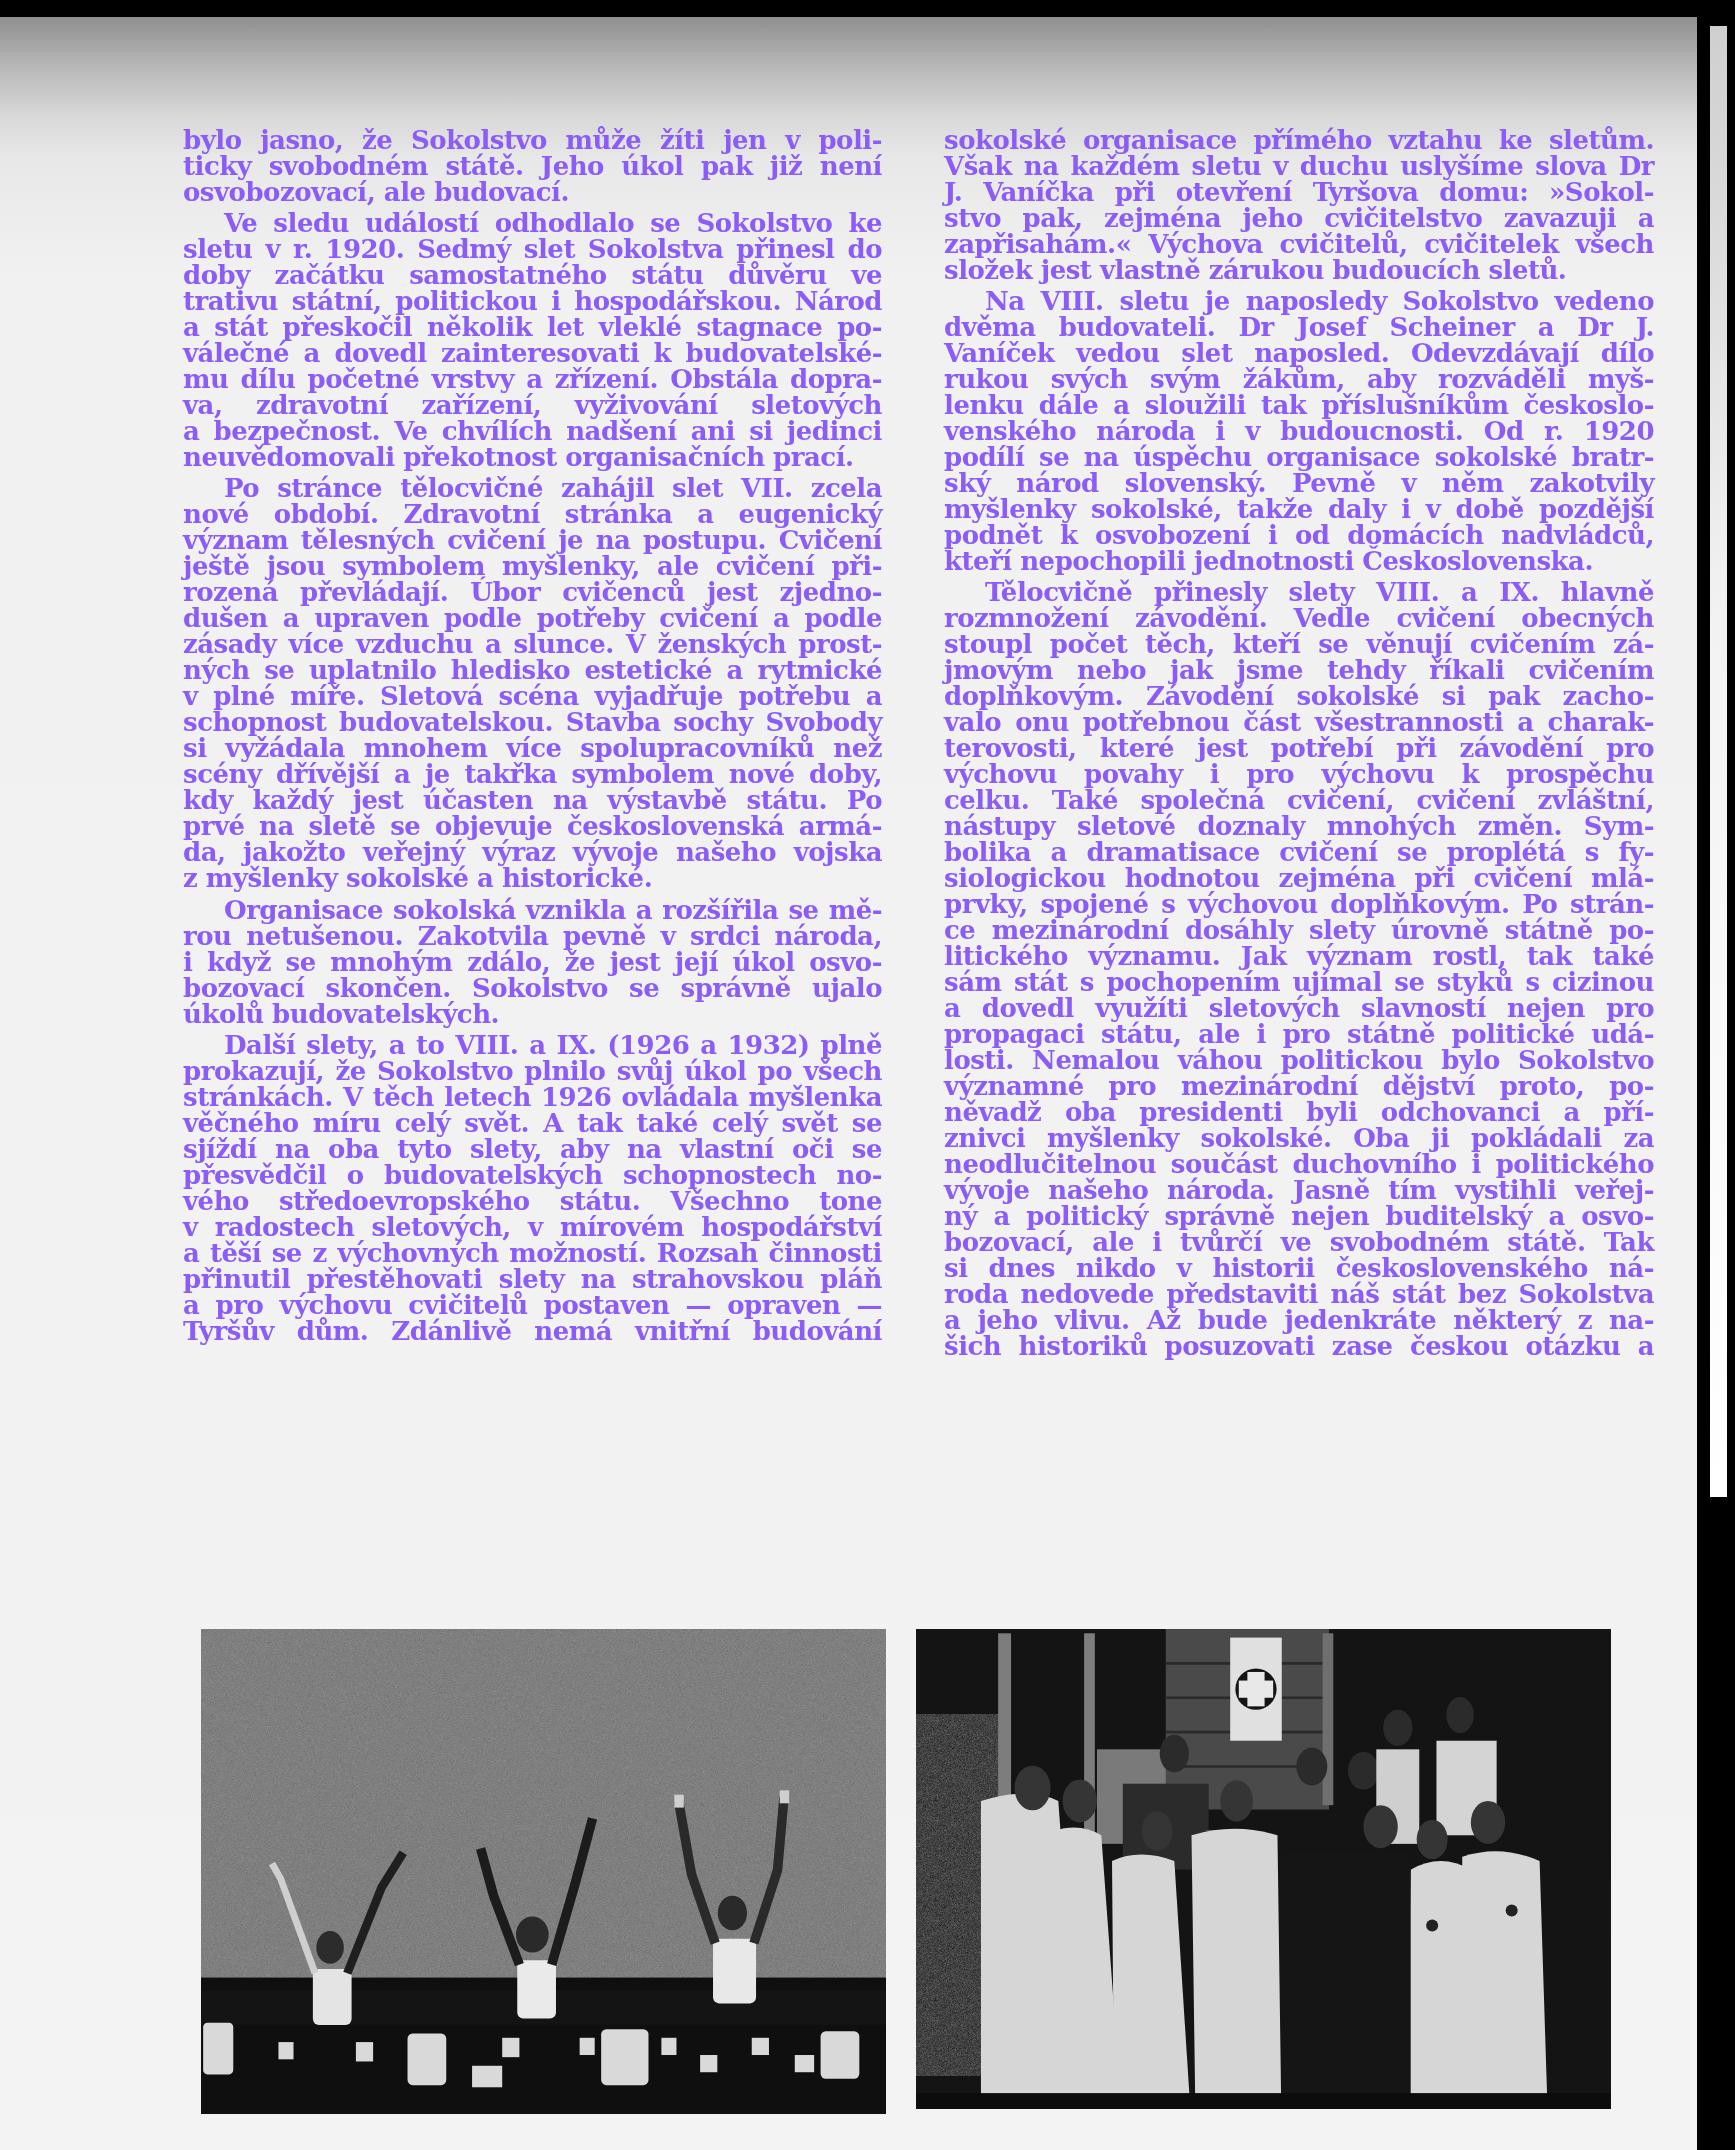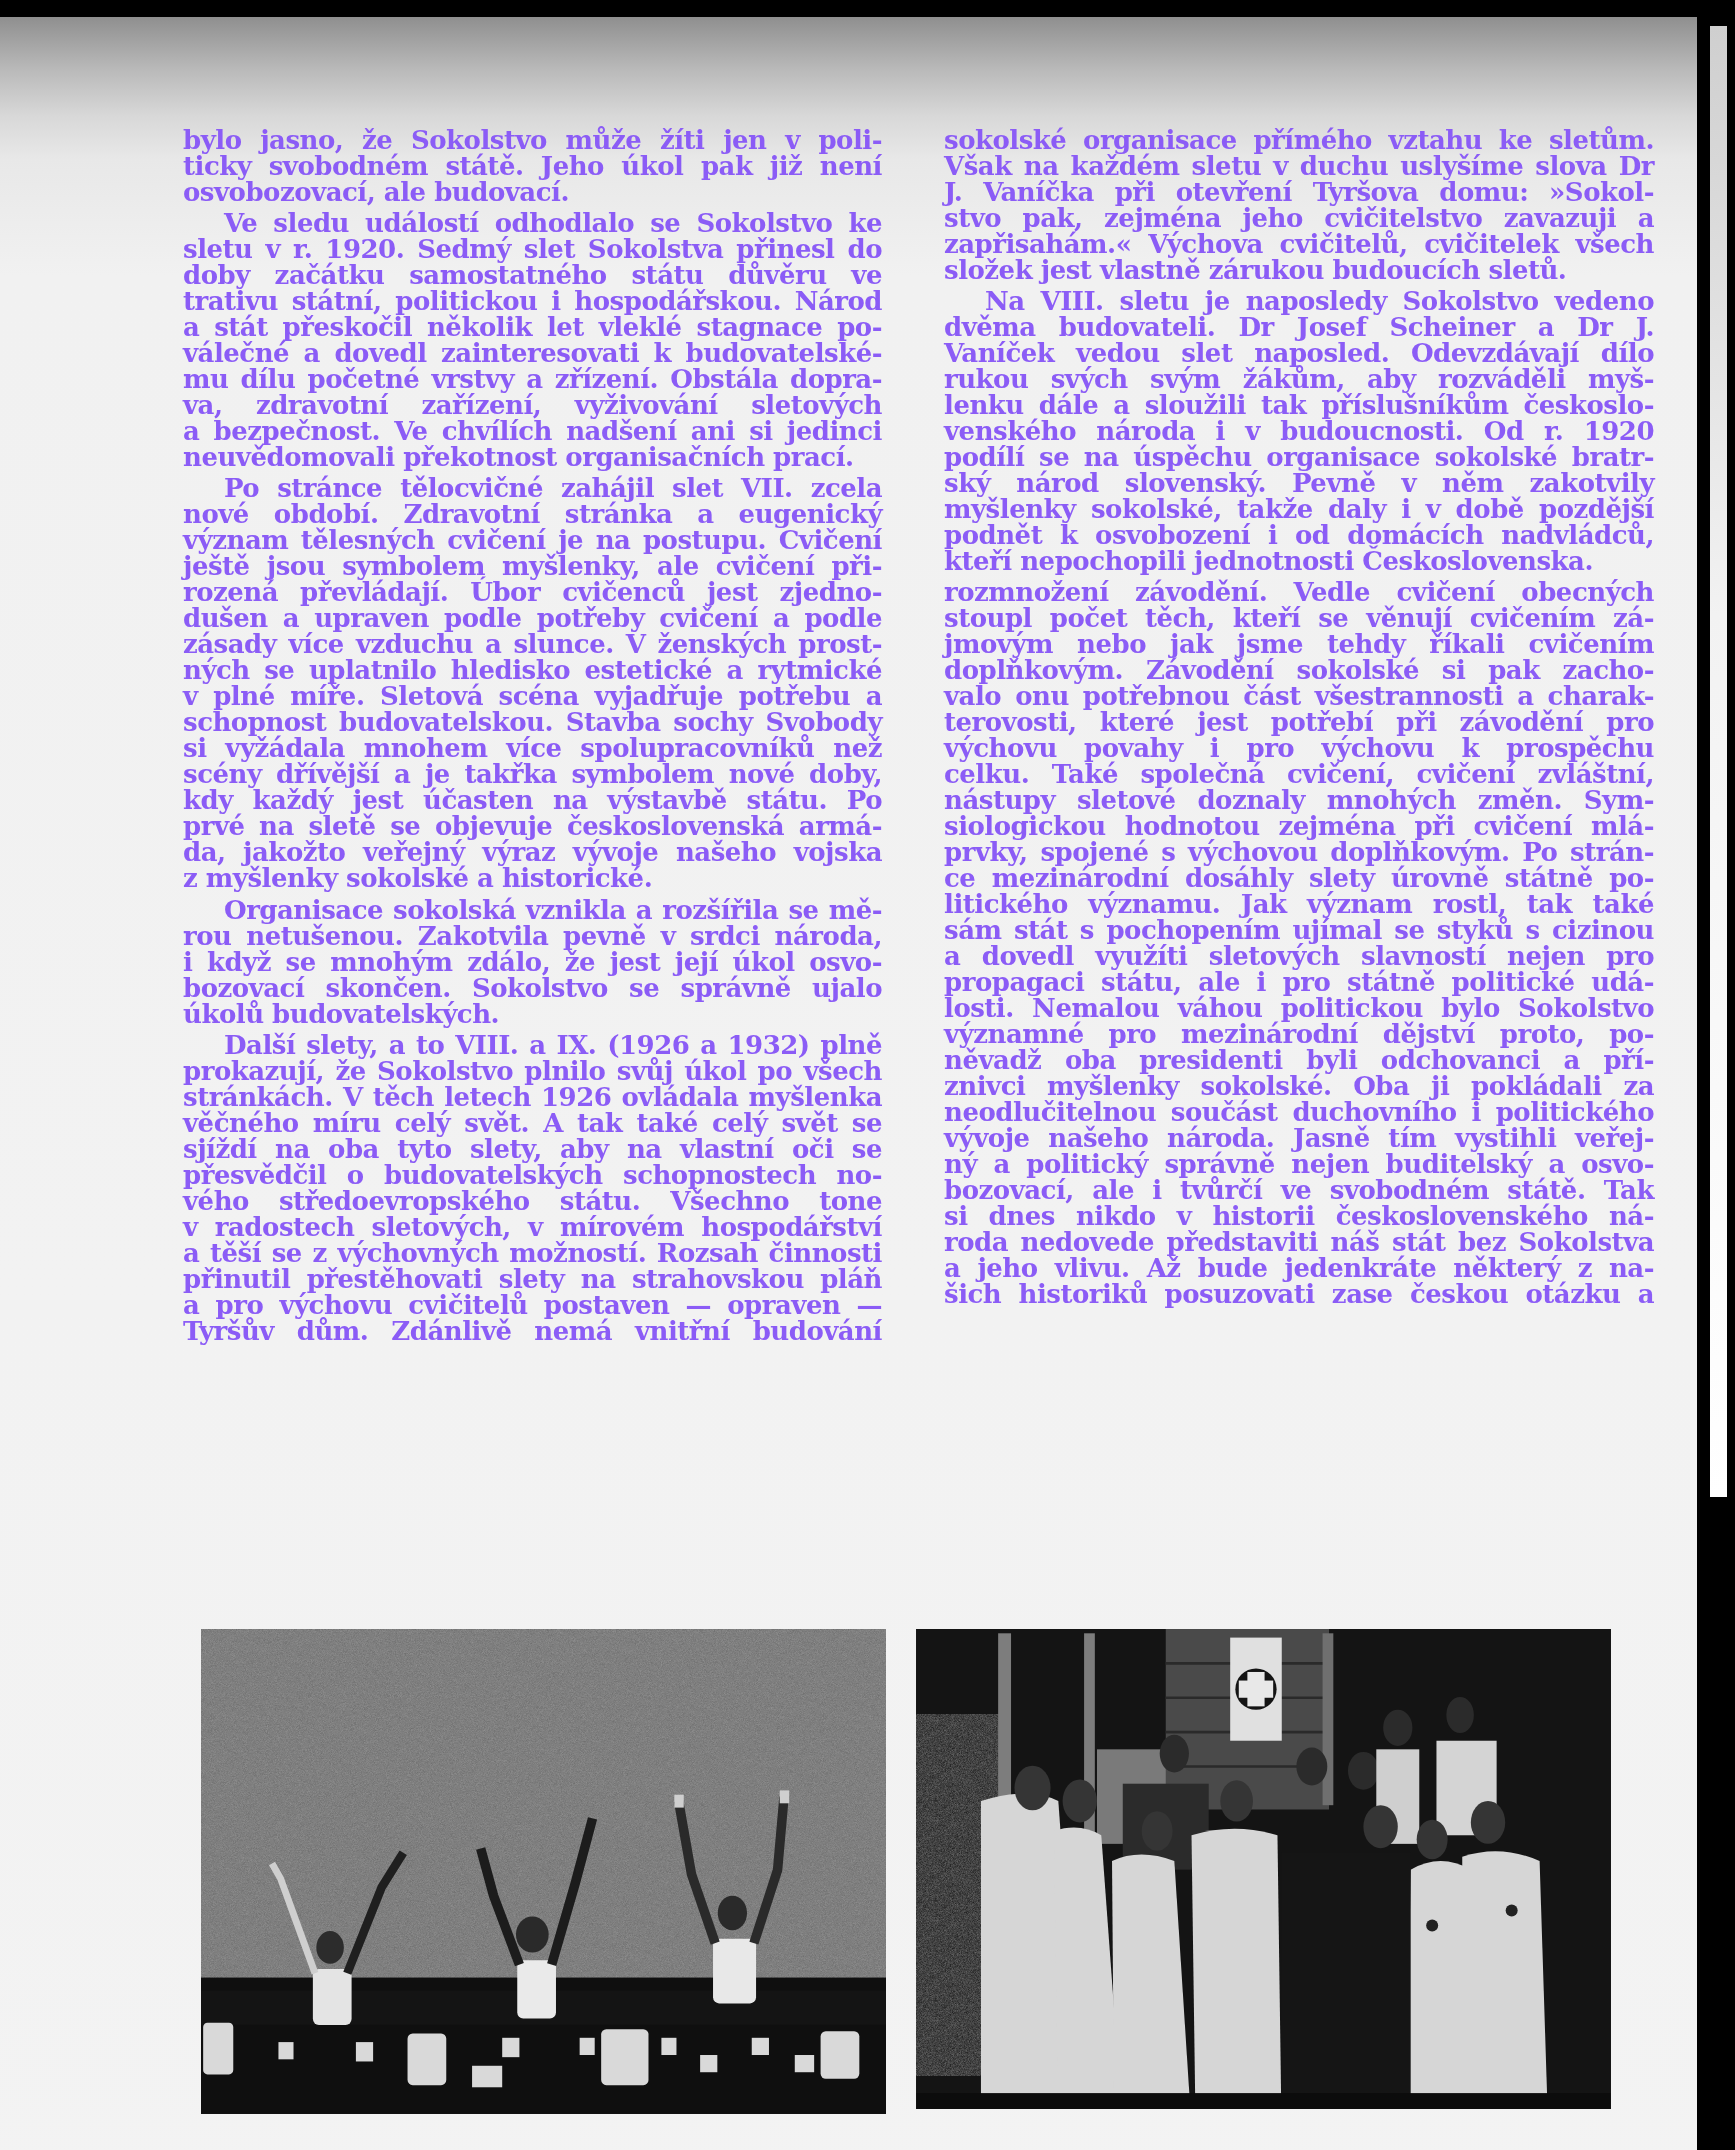--- a/index.html
+++ b/index.html
@@ -121,29 +121,31 @@
       <span class="line">rukou svých svým žákům, aby rozváděli myš-</span>
       <span class="line">lenku dále a sloužili tak příslušníkům českoslo-</span>
       <span class="line">venského národa i v budoucnosti. Od r. 1920</span>
       <span class="line">podílí se na úspěchu organisace sokolské bratr-</span>
       <span class="line">ský národ slovenský. Pevně v něm zakotvily</span>
       <span class="line">myšlenky sokolské, takže daly i v době pozdější</span>
       <span class="line">podnět k osvobození i od domácích nadvládců,</span>
       <span class="line last">kteří nepochopili jednotnosti Československa.</span>
     </div>
     <div class="para">
+      <span class="line indent">Tělocvičně přinesly slety VIII. a IX. hlavně</span>
       <span class="line">rozmnožení závodění. Vedle cvičení obecných</span>
       <span class="line">stoupl počet těch, kteří se věnují cvičením zá-</span>
       <span class="line">jmovým nebo jak jsme tehdy říkali cvičením</span>
       <span class="line">doplňkovým. Závodění sokolské si pak zacho-</span>
       <span class="line">valo onu potřebnou část všestrannosti a charak-</span>
       <span class="line">terovosti, které jest potřebí při závodění pro</span>
       <span class="line">výchovu povahy i pro výchovu k prospěchu</span>
       <span class="line">celku. Také společná cvičení, cvičení zvláštní,</span>
       <span class="line">nástupy sletové doznaly mnohých změn. Sym-</span>
+      <span class="line">bolika a dramatisace cvičení se proplétá s fy-</span>
       <span class="line">siologickou hodnotou zejména při cvičení mlá-</span>
       <span class="line">prvky, spojené s výchovou doplňkovým. Po strán-</span>
       <span class="line">ce mezinárodní dosáhly slety úrovně státně po-</span>
       <span class="line">litického významu. Jak význam rostl, tak také</span>
       <span class="line">sám stát s pochopením ujímal se styků s cizinou</span>
       <span class="line">a dovedl využíti sletových slavností nejen pro</span>
       <span class="line">propagaci státu, ale i pro státně politické udá-</span>
       <span class="line">losti. Nemalou váhou politickou bylo Sokolstvo</span>
       <span class="line">významné pro mezinárodní dějství proto, po-</span>
       <span class="line">něvadž oba presidenti byli odchovanci a pří-</span>

